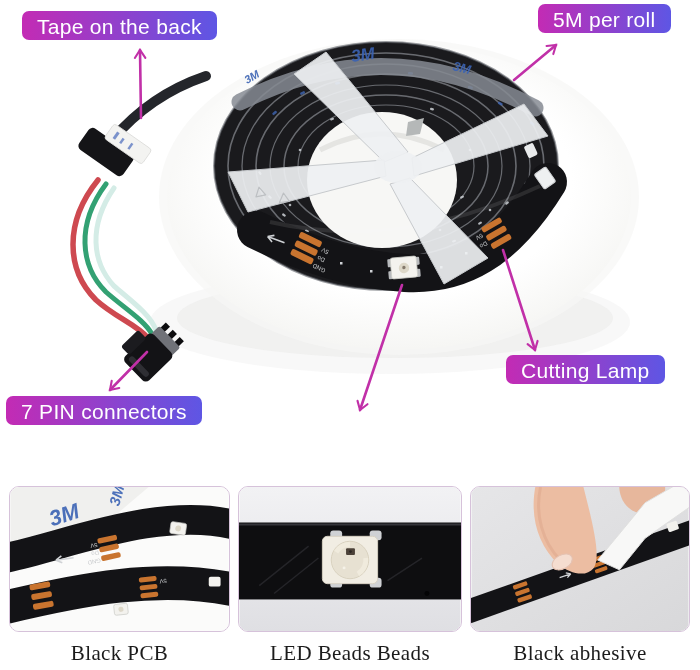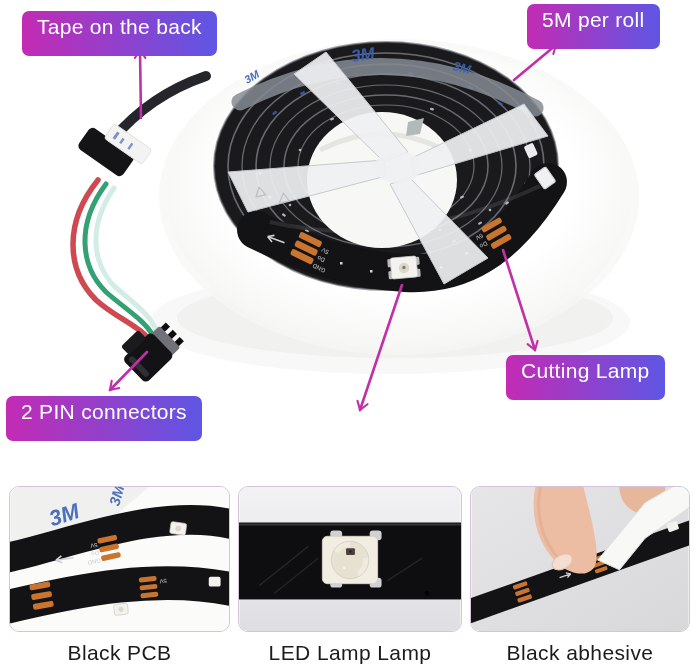--- a/index.html
+++ b/index.html
@@ -7,29 +7,29 @@
     --copper:#c9742f; --pcb:#131316;
   }
   *{margin:0;padding:0;box-sizing:border-box;}
   html,body{background:#ffffff;}
   body{width:700px;height:670px;position:relative;overflow:hidden;
        font-family:"Liberation Sans",sans-serif;}
   .stage{position:absolute;inset:0;background:#fff;}
   .scene{position:absolute;left:0;top:0;}
   .badge{
     position:absolute;color:#fff;font-size:21px;line-height:1.3;
-    padding:2px 15px 16px;border-radius:7px;white-space:nowrap;letter-spacing:.3px;
+    padding:2px 15px 0;border-radius:7px;white-space:nowrap;letter-spacing:.3px;
     background:linear-gradient(90deg,var(--badge-start),var(--badge-end));
   }
   .gallery{position:absolute;left:0;top:486px;width:700px;display:flex;
            gap:8px;padding-left:9px;}
   .card-wrap{display:flex;flex-direction:column;align-items:center;}
   .card{border:1.5px solid #d6c2da;border-radius:10px;overflow:hidden;
         background:#fff;display:block;}
-  .caption{margin-top:9px;font-size:21px;color:#1b1b1b;letter-spacing:.4px;}
+  .caption{margin-top:9px;font-size:21px;color:#1b1b1b;letter-spacing:.4px;font-family:Liberation Serif, serif;}
   svg text{font-family:"Liberation Sans",sans-serif;}
   .brand3m{font-style:italic;font-weight:bold;fill:#3b63b4;opacity:.9;}
   .padlbl{fill:#c9cbcd;font-size:6px;}
 </style>
 </head>
 <body>
 
 <div class="stage">
 
   <svg class="scene" width="700" height="470" viewBox="0 0 700 470">
@@ -203,23 +203,23 @@
     <g fill="none" style="stroke:var(--arrow)" stroke-width="2.6" stroke-linecap="round">
       <line x1="141" y1="118" x2="140" y2="50" marker-end="url(#ah)"></line>
       <line x1="514" y1="80" x2="556" y2="45" marker-end="url(#ah)"></line>
       <line x1="503" y1="250" x2="535" y2="350" marker-end="url(#ah)"></line>
       <line x1="402" y1="285" x2="360" y2="410" marker-end="url(#ah)"></line>
       <line x1="147" y1="352" x2="110" y2="390" marker-end="url(#ah)"></line>
     </g>
   </svg>
 
   <div class="badge" style="left:22px;top:11px">Tape on the back</div>
-  <div class="badge" style="left:527px;top:4px">5M per roll</div>
+  <div class="badge" style="left:538px;top:4px">5M per roll</div>
   <div class="badge" style="left:506px;top:355px">Cutting Lamp</div>
-  <div class="badge" style="left:6px;top:396px">2 PIN connectors</div>
+  <div class="badge" style="left:6px;top:396px">7 PIN connectors</div>
 
   <div class="gallery">
 
     <div class="card-wrap">
       <svg class="card" width="221" height="146" viewBox="0 0 221 146">
         <rect width="221" height="146" fill="#fbfbfa"></rect>
         <polygon points="0,0 140,0 100,34 40,56 0,66" fill="#f0f0ee"></polygon>
         <text class="brand3m" font-size="22" transform="translate(42,40) rotate(-18)">3M</text>
         <text class="brand3m" font-size="15" transform="translate(110,20) rotate(-75)">3M</text>
         <path d="M -5 72 C 60 58 150 20 226 38" fill="none" style="stroke:var(--pcb)" stroke-width="30"></path>
@@ -281,21 +281,21 @@
           <rect x="132" y="92" width="12" height="10" rx="3" fill="#cfd1d4"></rect>
           <rect x="84" y="50" width="56" height="48" rx="5" fill="#f1ede3" stroke="#d6d0c2" stroke-width="1"></rect>
           <circle cx="112" cy="74" r="19" fill="#e7e1d2" stroke="#d8d1bf" stroke-width="1"></circle>
           <path d="M 98 66 A 17 17 0 0 1 112 58" fill="none" stroke="#f0ebdd" stroke-width="5"></path>
           <path d="M 120 88 A 17 17 0 0 0 128 72" fill="none" stroke="#f0ebdd" stroke-width="5"></path>
           <rect x="108" y="62" width="9" height="7" rx="1" fill="#4b4138"></rect>
           <circle cx="112.5" cy="65.5" r="1.4" fill="#2c2622"></circle>
           <circle cx="106" cy="82" r="1.5" fill="#f5f2e8"></circle>
         </g>
       </svg>
-      <div class="caption">LED Lamp Lamp</div>
+      <div class="caption">LED Beads Beads</div>
     </div>
 
     <div class="card-wrap">
       <svg class="card" width="220" height="146" viewBox="0 0 220 146">
         <defs>
           <linearGradient id="g3bg" x1="0" y1="0" x2="1" y2="1">
             <stop offset="0" stop-color="#e6e6e8"></stop>
               <stop offset="1" stop-color="#d8d8da"></stop>
           </linearGradient>
         </defs>

